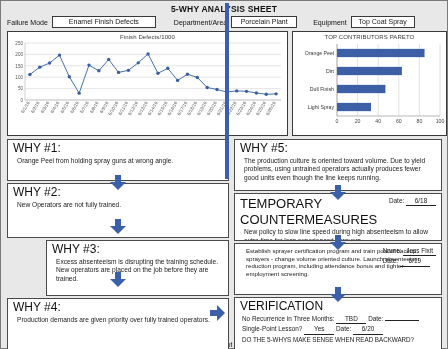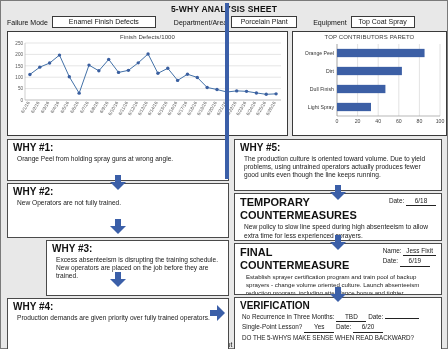--- a/index.html
+++ b/index.html
@@ -96,28 +96,28 @@
 
   .wbox {
     background: #ffffff;
     border: 1px solid #4a4a4a;
     position: relative;
     padding: 2px 4px 2px 5px;
     margin-bottom: 2px;
     overflow: hidden;
   }
   .wbox-head {
-    font-size: 10px;
-    font-weight: bold;
+    font-size: 12px;
+    font-weight: normal;
     color: #111;
     line-height: 1.15;
   }
   .wbox-head2 {
-    font-size: 11px;
-    font-weight: bold;
+    font-size: 13px;
+    font-weight: normal;
     color: #111;
     line-height: 1.2;
     max-width: 140px;
   }
   .wbox-text {
     font-size: 6.6px;
     line-height: 1.28;
     color: #1a1a1a;
     padding: 1px 2px 0 4px;
   }
@@ -385,21 +385,20 @@
         <div class="meta-right">
           <div class="meta-line">
             <span>Date:</span>
             <span class="ul">6/18</span>
           </div>
         </div>
         <div class="wbox-text">New policy to slow line speed during high absenteeism to allow extra time for less experienced sprayers.</div>
       </div>
 
       <div class="wbox finalcm">
-        <div class="wbox-head2">FINAL COUNTERMEASURE</div>
         <div class="meta-right">
           <div class="meta-line">
             <span>Name:</span>
             <span class="ul">Jess Fixit</span>
           </div>
           <div class="meta-line">
             <span>Date:</span>
             <span class="ul">6/19</span>
           </div>
         </div>

